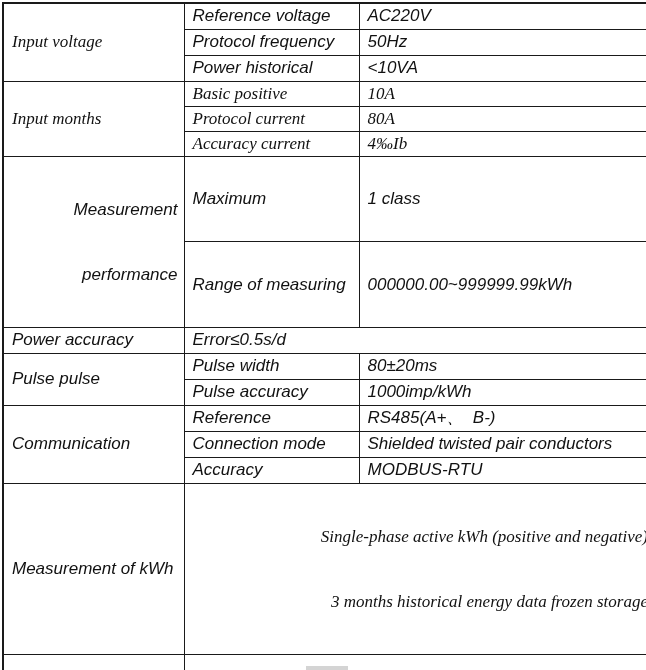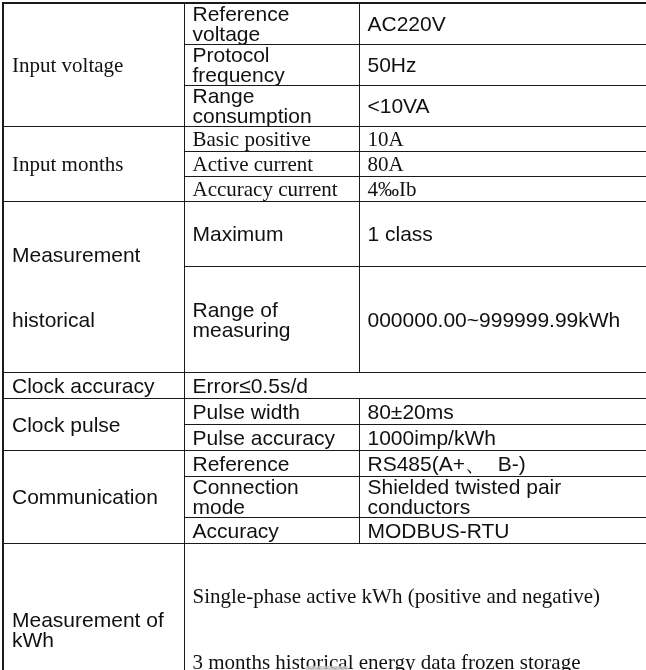--- a/index.html
+++ b/index.html
@@ -23,43 +23,45 @@
     left: 2px;
     top: 2px;
     width: 652px; 
     border-collapse: collapse;
     table-layout: fixed;
   }
   table.spec td {
     border: 1.5px solid #1a1a1a;
     padding: 0 6px 0 8px;
     vertical-align: middle;
-    font-size: 21px;
+    font-size: 17px;
     line-height: 20px;
     white-space: pre-wrap;
     overflow: hidden;
+    font-style: italic;
   }
   table.spec {
     border: 2px solid #1a1a1a;
   }
   td.serif {
     font-family: "Liberation Serif", "DejaVu Serif", serif;
     font-size: 16.5px;
   }
   td.vtop {
     vertical-align: top;
     padding-top: 3px;
   }
   td.twoline {
     vertical-align: top;
     padding-top: 0;
   }
   td.twoline .ln {
     line-height: 25.2px;
     height: 25.2px;
+    text-align: right;
   }
   .artifact {
     position: absolute;
     left: 306px;
     top: 666px;
     width: 42px;
     height: 4px;
     background: #c9c9c9;
     opacity: 0.8;
   }
@@ -79,58 +81,58 @@
         <tr style="height:26px">
       <td class="serif vtop" rowspan="3">Input voltage</td>
       <td>Reference voltage</td>
       <td>AC220V</td>
     </tr>
     <tr style="height:26px">
       <td>Protocol frequency</td>
       <td>50Hz</td>
     </tr>
     <tr style="height:26px">
-      <td>Range consumption</td>
+      <td>Power historical</td>
       <td>&lt;10VA</td>
     </tr>
 
     <tr style="height:25px">
       <td class="serif vtop" rowspan="3">Input months</td>
       <td class="serif">Basic positive</td>
       <td class="serif">10A</td>
     </tr>
     <tr style="height:25px">
-      <td class="serif">Active current</td>
+      <td class="serif">Protocol current</td>
       <td class="serif">80A</td>
     </tr>
     <tr style="height:25px">
       <td class="serif">Accuracy current</td>
       <td class="serif">4‰Ib</td>
     </tr>
 
     <tr style="height:25px">
       <td class="twoline" rowspan="2">
         <div class="ln">Measurement</div>
-        <div class="ln">historical</div>
+        <div class="ln">performance</div>
       </td>
       <td>Maximum</td>
       <td>1 class</td>
     </tr>
     <tr style="height:25px">
       <td>Range of measuring</td>
       <td>000000.00~999999.99kWh</td>
     </tr>
 
     <tr style="height:26px">
-      <td>Clock accuracy</td>
+      <td>Power accuracy</td>
       <td colspan="2">Error≤0.5s/d</td>
     </tr>
 
     <tr style="height:26px">
-      <td class="vtop" rowspan="2">Clock pulse</td>
+      <td class="vtop" rowspan="2">Pulse pulse</td>
       <td>Pulse width</td>
       <td>80±20ms</td>
     </tr>
     <tr style="height:26px">
       <td>Pulse accuracy</td>
       <td>1000imp/kWh</td>
     </tr>
 
     <tr style="height:26px">
       <td class="vtop" rowspan="3">Communication</td>

